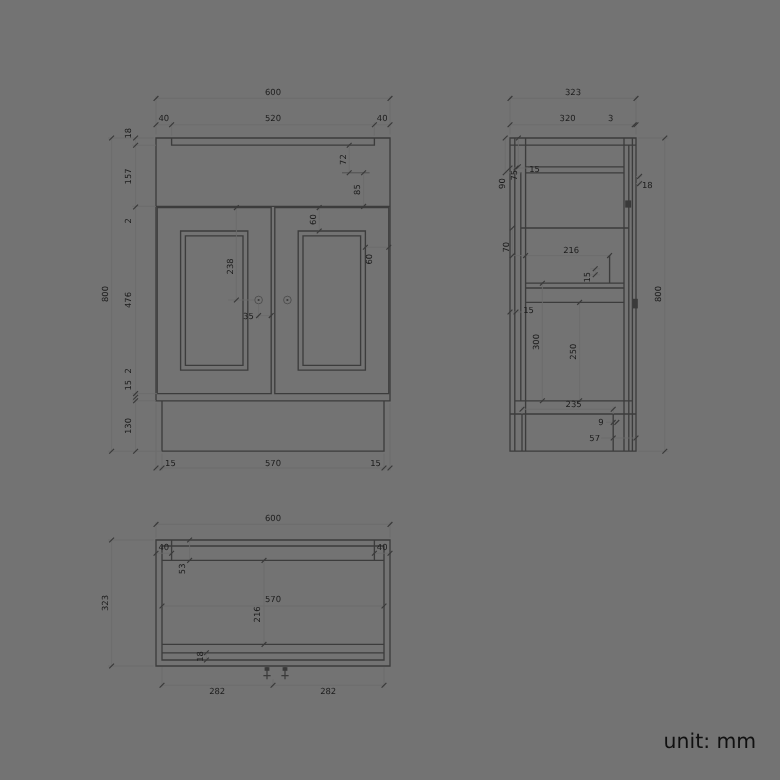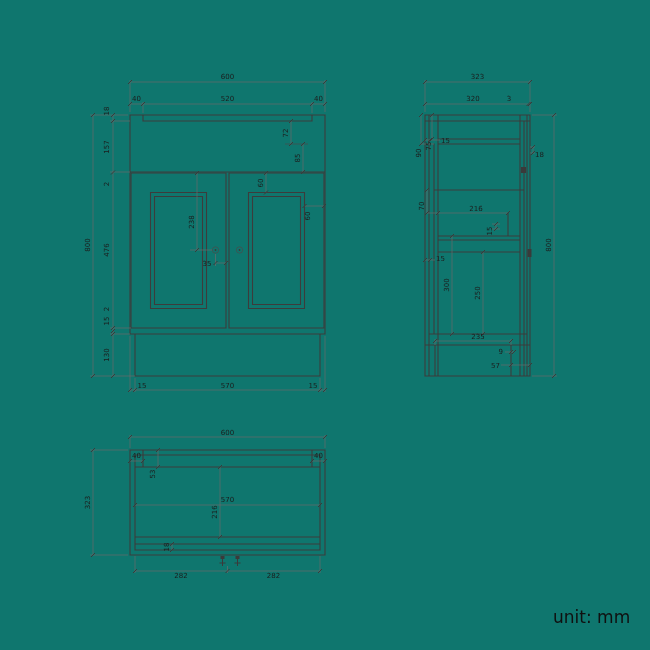--- a/index.html
+++ b/index.html
@@ -1,17 +1,17 @@
 <!DOCTYPE html>
 <html><head>
 <meta charset="utf-8">
 <style>
   *{margin:0;padding:0;box-sizing:border-box}
   html,body{width:650px;height:650px;background:#fff;font-family:"DejaVu Sans", sans-serif;}
-  .sheet{position:relative;width:650px;height:650px;background:#0f766e;overflow:hidden}
+  .sheet{position:relative;width:650px;height:650px;background:#737373;overflow:hidden}
   svg{position:absolute;left:0;top:0}
   .outline{stroke:#3c3c3c;stroke-width:1.1;fill:none;stroke-linecap:square}
   .thin{stroke:#4a4a4a;stroke-width:.7;fill:none}
   .dimline{stroke:#6b6b6b;stroke-width:.7;fill:none}
   .tick{stroke:#3a3a3a;stroke-width:1;fill:none}
   .dim{font-size:7px;fill:#1c1c1c}
   .mid{text-anchor:middle}
   .end{text-anchor:end}
   .unit{font-size:17px;fill:#101010}
   .solid{fill:#3a3a3a;stroke:none}

